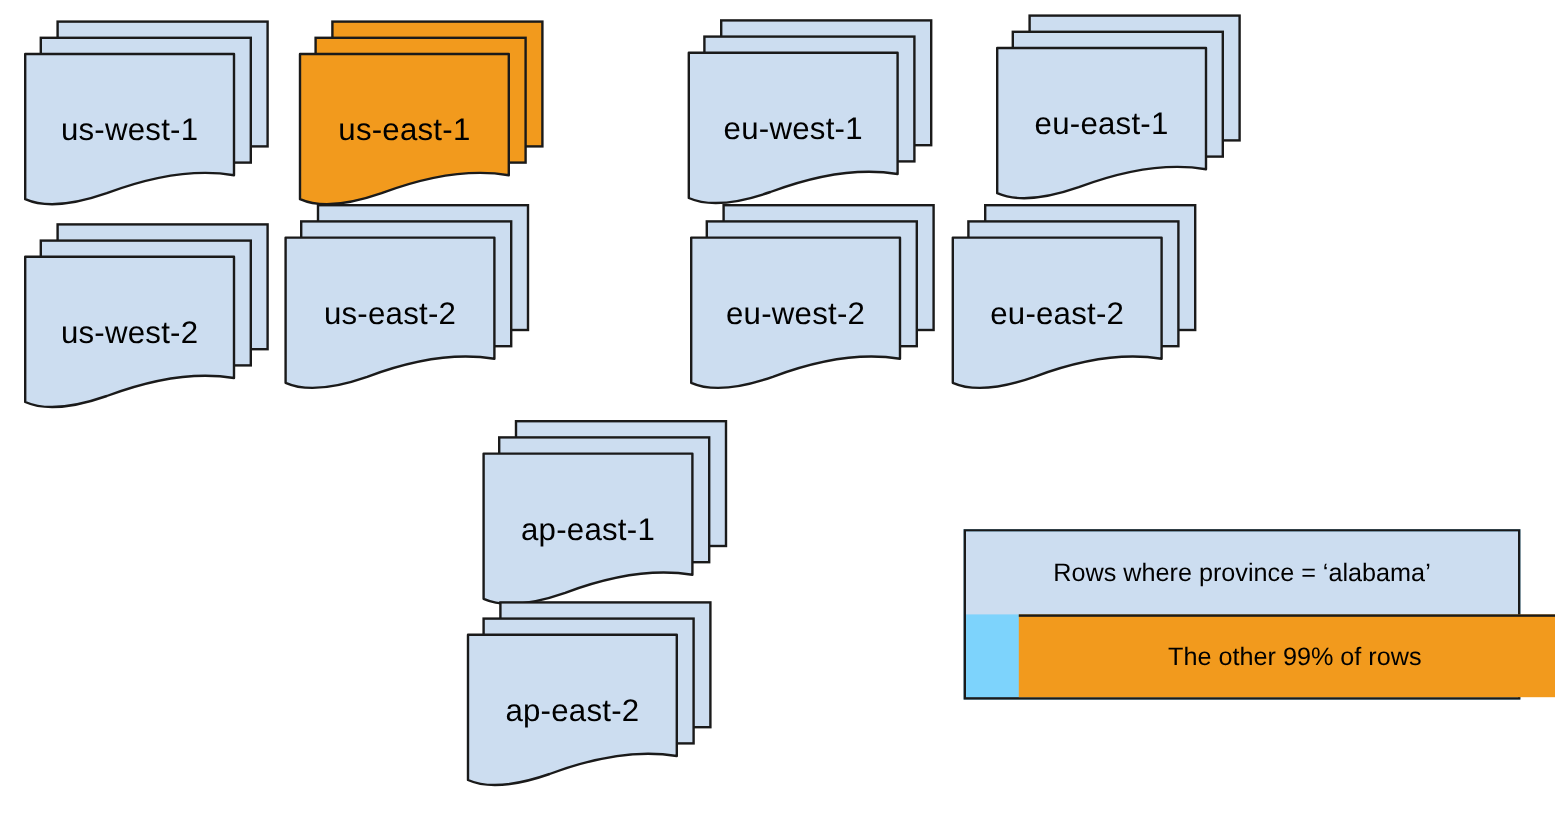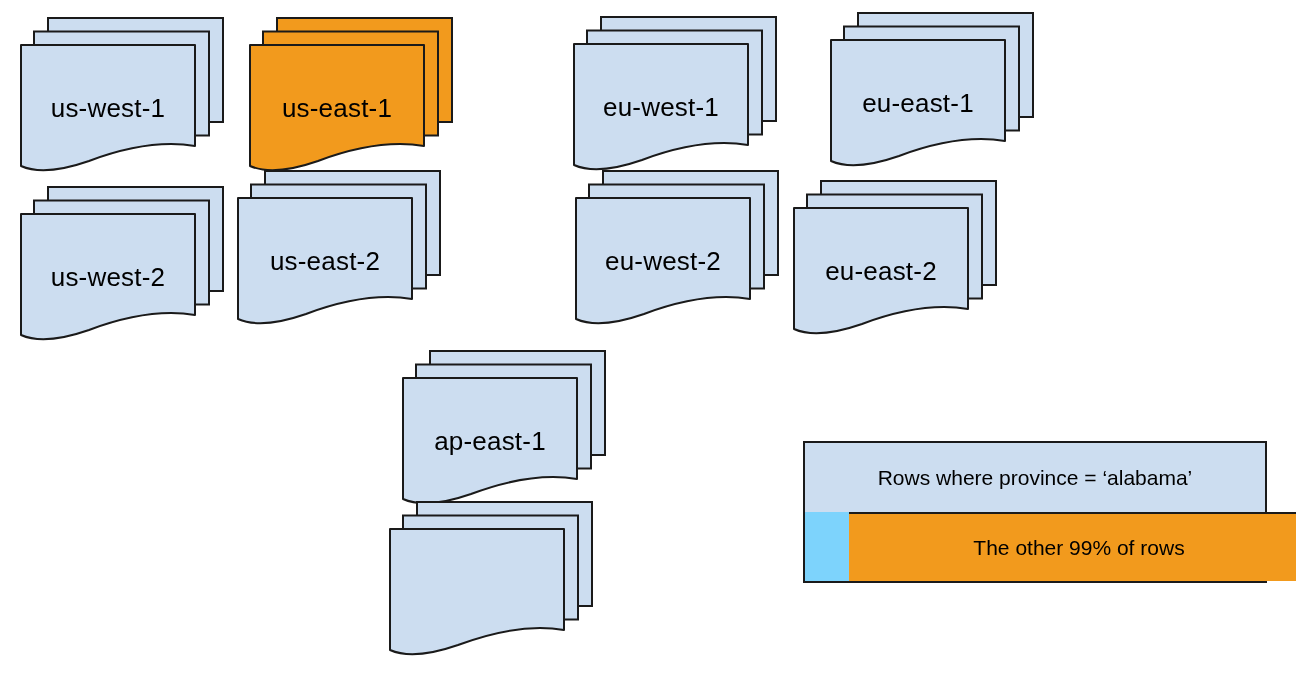--- a/index.html
+++ b/index.html
@@ -85,21 +85,21 @@
         <div class="label">us-east-2</div>
       </div>
       <div class="stack" style="left: 575px; top: 170px;">
         <svg width="204" height="158" viewBox="0 0 204 158">
           <rect x="28" y="1" width="175" height="104" fill="#CCDDF0" stroke="#1a1a1a" stroke-width="2"></rect>
           <rect x="14" y="14.5" width="175" height="104" fill="#CCDDF0" stroke="#1a1a1a" stroke-width="2"></rect>
           <path d="M1,28 L175,28 L175,129 C139,123 101,132 69,144 C46,152 19,157 1,149 Z" fill="#CCDDF0" stroke="#1a1a1a" stroke-width="2" stroke-linejoin="round"></path>
         </svg>
         <div class="label">eu-west-2</div>
       </div>
-      <div class="stack" style="left: 793px; top: 180px;">
+      <div class="stack" style="left: 793px; top: 170px;">
         <svg width="204" height="158" viewBox="0 0 204 158">
           <rect x="28" y="1" width="175" height="104" fill="#CCDDF0" stroke="#1a1a1a" stroke-width="2"></rect>
           <rect x="14" y="14.5" width="175" height="104" fill="#CCDDF0" stroke="#1a1a1a" stroke-width="2"></rect>
           <path d="M1,28 L175,28 L175,129 C139,123 101,132 69,144 C46,152 19,157 1,149 Z" fill="#CCDDF0" stroke="#1a1a1a" stroke-width="2" stroke-linejoin="round"></path>
         </svg>
         <div class="label">eu-east-2</div>
       </div>
       <div class="stack" style="left: 402px; top: 350px;">
         <svg width="204" height="158" viewBox="0 0 204 158">
           <rect x="28" y="1" width="175" height="104" fill="#CCDDF0" stroke="#1a1a1a" stroke-width="2"></rect>
@@ -107,20 +107,21 @@
           <path d="M1,28 L175,28 L175,129 C139,123 101,132 69,144 C46,152 19,157 1,149 Z" fill="#CCDDF0" stroke="#1a1a1a" stroke-width="2" stroke-linejoin="round"></path>
         </svg>
         <div class="label">ap-east-1</div>
       </div>
       <div class="stack" style="left: 389px; top: 501px;">
         <svg width="204" height="158" viewBox="0 0 204 158">
           <rect x="28" y="1" width="175" height="104" fill="#CCDDF0" stroke="#1a1a1a" stroke-width="2"></rect>
           <rect x="14" y="14.5" width="175" height="104" fill="#CCDDF0" stroke="#1a1a1a" stroke-width="2"></rect>
           <path d="M1,28 L175,28 L175,129 C139,123 101,132 69,144 C46,152 19,157 1,149 Z" fill="#CCDDF0" stroke="#1a1a1a" stroke-width="2" stroke-linejoin="round"></path>
         </svg>
+        <div class="label">ap-east-2</div>
       </div>
     </div>
 
   <div class="legend" id="legend" style="left: 803px; top: 441px; width: 464px;">
     <div class="legend-row" id="legend-row-0" style="height: 69px; background: rgb(204, 221, 240);">Rows where province = ‘alabama’</div>
     <div class="legend-row" id="legend-row-1" style="height: 69px; background: rgb(242, 154, 29); margin-left: 44px;">The other 99% of rows</div>
   </div>
 </div>
 
 </body></html>

